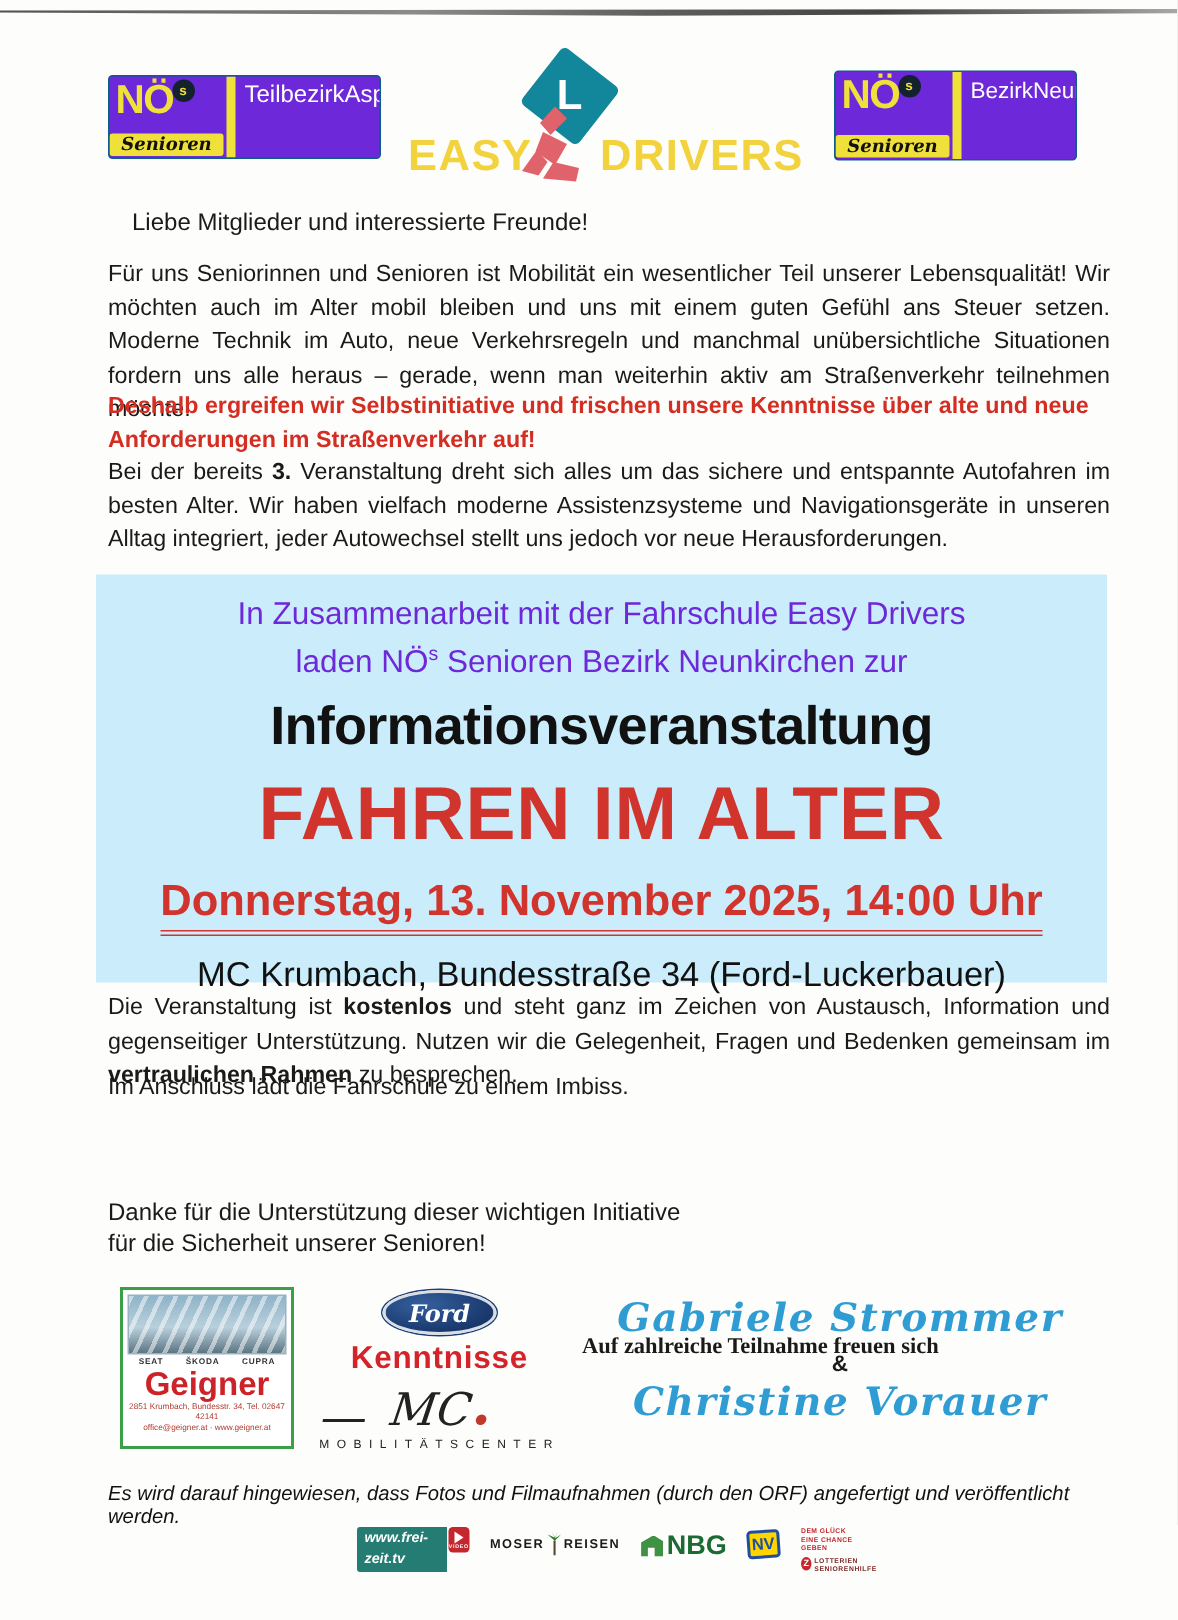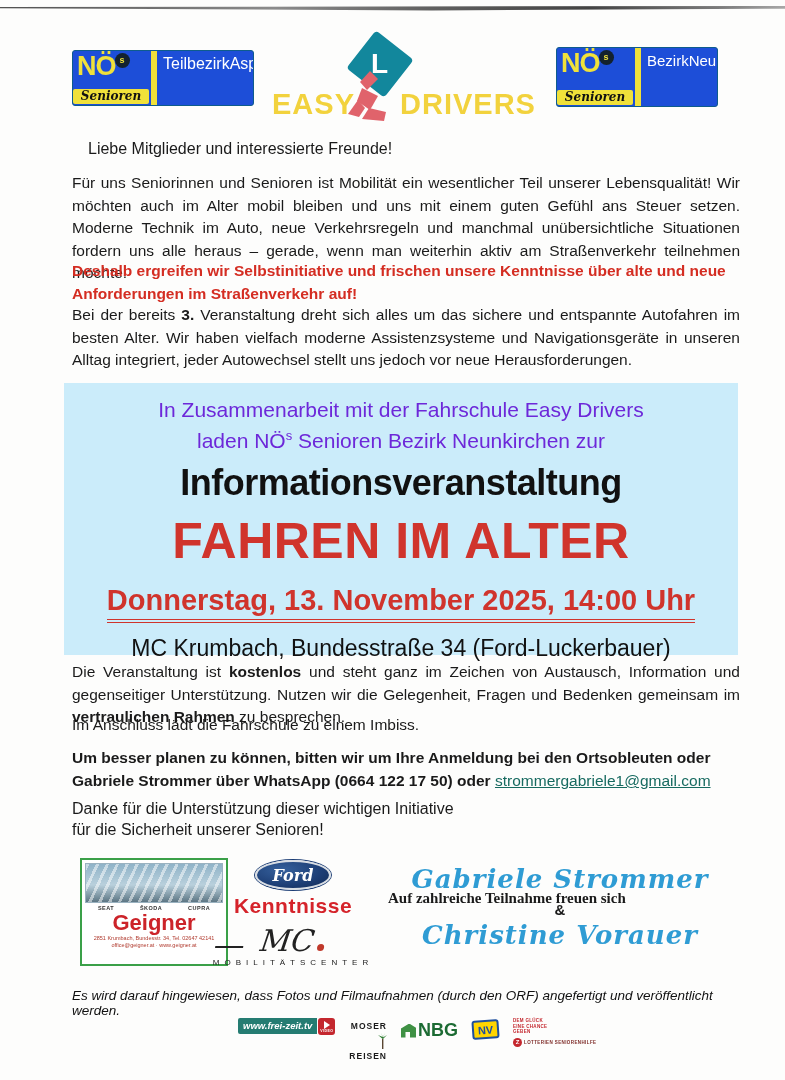--- a/index.html
+++ b/index.html
@@ -11,21 +11,21 @@
   }
   .scan-line{
     position:absolute; top:6px; left:0; width:100%; height:5px;
     background:linear-gradient(to right,#333 0%,#555 18%,#777 35%,#444 55%,#222 75%,#666 92%,#999 100%);
     clip-path:polygon(0 20%,100% 0,100% 55%,55% 90%,0 45%);
     opacity:.85;
   }
 
   
   .noe-logo{
-    position:absolute; display:flex; background:#1d4ed8;
+    position:absolute; display:flex; background:#6d28d9;
     border:1px solid #0e5c8c; border-radius:3px; overflow:hidden;
   }
   .noe-logo.left{ left:72px; top:50px; width:182px; height:56px; }
   .noe-logo.right{ left:556px; top:47px; width:162px; height:60px; }
   .noe-left{ position:relative; width:78px; flex:0 0 auto; padding:2px 0 0 4px; }
   .noe-name{ line-height:1; white-space:nowrap; }
   .noe-txt{ color:#f0e13a; font-weight:bold; font-size:27px; letter-spacing:-1px; }
   .noe-sup-circle{
     display:inline-block; width:15px; height:15px; border-radius:50%;
     background:#13222e; color:#f0e13a; font-size:9px; font-weight:bold;
@@ -93,21 +93,21 @@
     left:388px; width:344px; text-align:center;
     font-family:"DejaVu Serif", serif; font-style:italic; font-weight:bold;
     font-size:26px; color:#2f9cd4; letter-spacing:1px;
   }
   .sig1{ top:864px; }
   .amp{ left:388px; top:901px; width:344px; text-align:center; font-weight:bold; font-size:15px; }
   .sig2{ top:920px; }
 
   
   .geigner{
-    left:80px; top:858px; width:148px; height:108px;
+    left:80px; top:858px; width:116px; height:108px;
     border:2px solid #3aa048; background:#fff; padding:3px 3px 2px; text-align:center;
   }
   .geigner-photo{
     height:40px; border:1px solid #9ab2c0;
     background:
       repeating-linear-gradient(115deg, rgba(255,255,255,.5) 0 3px, rgba(255,255,255,0) 3px 9px),
       linear-gradient(to bottom,#8fb3c8 0%,#b9d0dc 55%,#5d7684 100%);
   }
   .geigner-brands{ display:flex; justify-content:space-around; margin-top:2px; }
   .geigner-brands span{ font-size:5.5px; font-weight:bold; color:#333; letter-spacing:.5px; }
@@ -144,21 +144,21 @@
     background:#257c72; color:#fff; font-weight:bold; font-style:italic;
     font-size:9.5px; line-height:14px; padding:1px 5px; border-radius:2px 0 0 2px;
   }
   .freizeit-btn{
     width:17px; height:17px; background:#c4272e; border-radius:3px; margin-left:1px;
     display:flex; flex-direction:column; align-items:center; justify-content:center;
   }
   .freizeit-play{ width:0; height:0; border-left:6px solid #fff; border-top:4px solid transparent; border-bottom:4px solid transparent; }
   .freizeit-video{ color:#fff; font-size:3.5px; font-weight:bold; letter-spacing:.5px; }
 
-  .moser{ display:flex; align-items:flex-end; gap:2px; padding-top:3px;flex-direction:column; }
+  .moser{ display:flex; align-items:center; gap:2px; padding-top:3px; }
   .moser-word{ font-size:8.5px; font-weight:bold; letter-spacing:1px; color:#1a1a1a; }
 
   .nbg{ display:flex; align-items:center; gap:2px; padding-top:2px; }
   .nbg-mark{ width:15px; height:14px; background:#3f9144; clip-path:polygon(0 100%,0 35%,55% 0,100% 30%,100% 100%,60% 100%,60% 60%,30% 60%,30% 100%); }
   .nbg-text{ color:#1c6b33; font-weight:bold; font-size:18px; }
 
   .nv{
     width:27px; height:19px; background:#ffd500; border:2px solid #1d4f9e; border-radius:3px;
     color:#1d4f9e; font-weight:bold; font-size:11px; display:flex; align-items:center; justify-content:center;
     transform:rotate(-4deg); margin-top:2px;
@@ -237,21 +237,20 @@
     <div class="inv-title">Informationsveranstaltung</div>
     <div class="event-title">FAHREN IM ALTER</div>
     <div class="event-datetime"><span>Donnerstag, 13. November 2025, 14:00 Uhr</span></div>
     <div class="event-location">MC Krumbach, Bundesstraße 34 (Ford-Luckerbauer)</div>
   </div>
 
   <div class="abs para details1"><span>Die Veranstaltung ist </span><b class="inline">kostenlos</b><span> und steht ganz im Zeichen von Austausch, Information und gegenseitiger Unterstützung. Nutzen wir die Gelegenheit, Fragen und Bedenken gemeinsam im </span><b class="inline">vertraulichen Rahmen</b><span> zu besprechen.</span></div>
 
   <div class="abs details2">Im Anschluss lädt die Fahrschule zu einem Imbiss.</div>
 
-  <div class="abs para anmeldung"><span>Um besser planen zu können, bitten wir um Ihre Anmeldung bei den Ortsobleuten oder Gabriele Strommer über WhatsApp (0664 122 17 50) oder </span><a href="#" class="email-link">strommergabriele1@gmail.com</a></div>
 
   <div class="abs danke">
     <div>Danke für die Unterstützung dieser wichtigen Initiative</div>
     <div>für die Sicherheit unserer Senioren!</div>
   </div>
 
   <div class="abs closing-heading">Auf zahlreiche Teilnahme freuen sich</div>
   <div class="abs signature sig1">Gabriele Strommer</div>
   <div class="abs amp">&amp;</div>
   <div class="abs signature sig2">Christine Vorauer</div>

